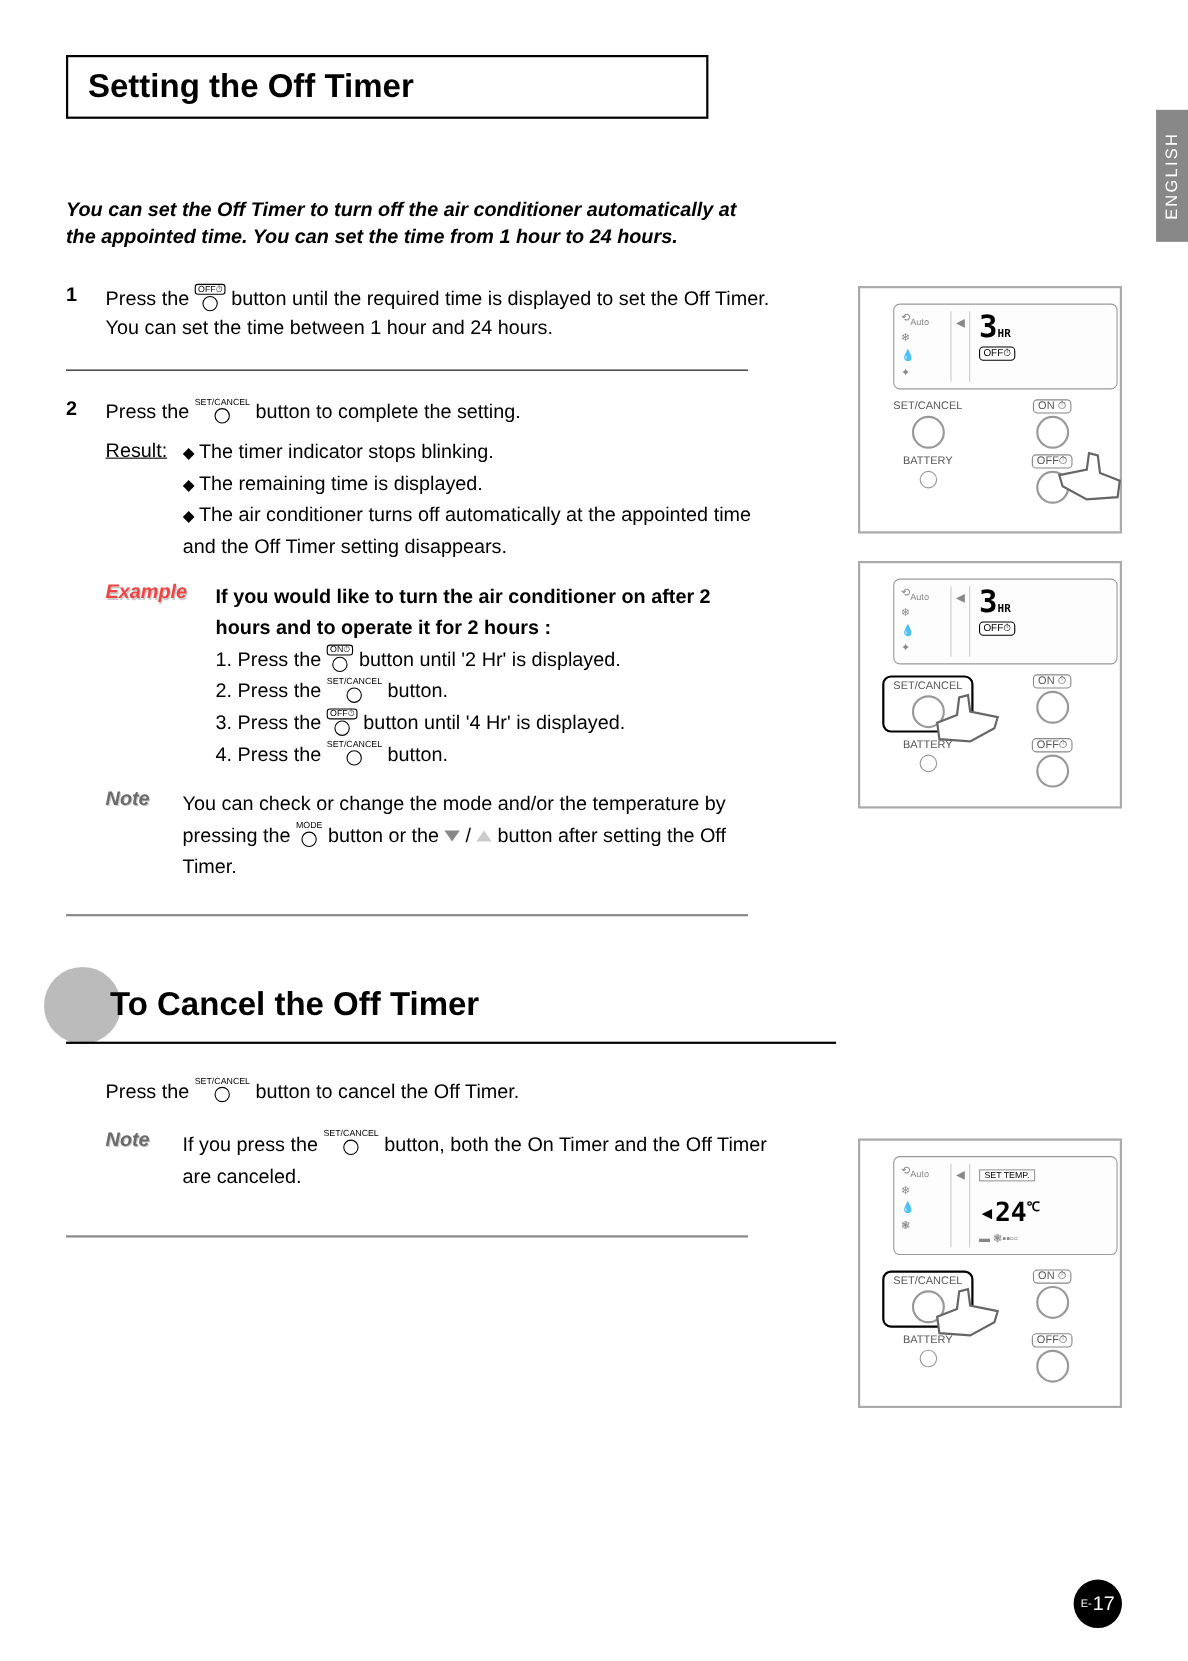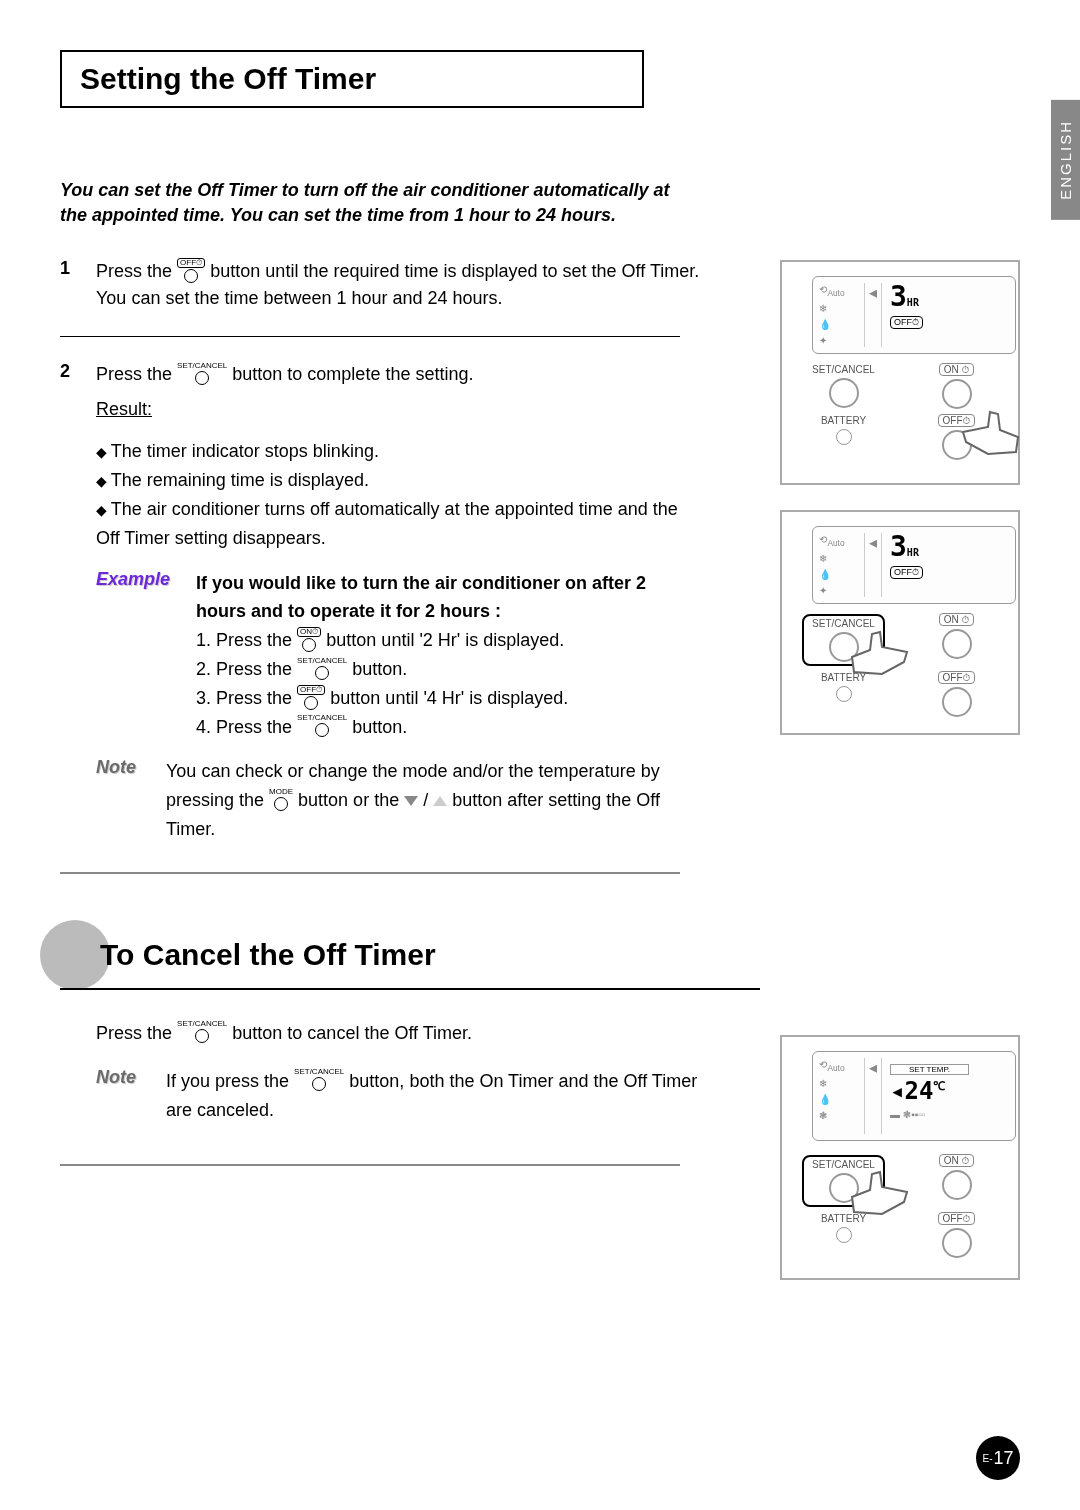--- a/index.html
+++ b/index.html
@@ -69,28 +69,28 @@
   }
   .tri-down, .tri-up {
     display: inline-block;
     width: 0; height: 0;
     vertical-align: middle;
   }
   .tri-down { border-left: 7px solid transparent; border-right: 7px solid transparent; border-top: 10px solid #888; }
   .tri-up { border-left: 7px solid transparent; border-right: 7px solid transparent; border-bottom: 10px solid #ccc; }
   .divider { border-top: 1px solid #000; margin: 24px 0; width: 620px; }
   .divider-thick { border-top: 2px solid #888; margin: 28px 0 16px 0; width: 620px; }
-  .result-row { display: flex; gap: 14px; margin-top: 8px; flex-direction: column; }
+  .result-row { display: flex; gap: 14px; margin-top: 8px; }
   .result-label { text-decoration: underline; font-size: 18px; flex-shrink: 0; }
   .result-list { font-size: 18px; line-height: 1.6; }
   .result-list .diamond { font-size: 14px; margin-right: 4px; }
   .example-label {
     font-style: italic;
     font-weight: bold;
-    color: #6d28d9;
+    color: #ef4444;
     text-shadow: 1px 1px 0 #ccc;
     font-size: 18px;
     flex-shrink: 0;
     width: 90px;
   }
   .note-label {
     font-style: italic;
     font-weight: bold;
     color: #6b6b6b;
     text-shadow: 1px 1px 0 #ccc;
@@ -154,21 +154,21 @@
   .lcd-hr sub { font-size: 10px; vertical-align: baseline; }
   .lcd-off {
     border: 1px solid #000;
     border-radius: 4px;
     font-size: 9px;
     padding: 0 3px;
     display: inline-block;
     margin-top: 4px;
   }
   .lcd-temp { font-family: monospace; font-size: 24px; font-weight: bold; }
-  .lcd-settemp { font-size: 8px; border: 1px solid #999; padding: 0 18px; display: inline-block; margin-bottom: 2px; }
+  .lcd-settemp { font-size: 8px; border: 1px solid #999; padding: 0 4px; display: inline-block; margin-bottom: 14px; }
   .btn-area {
     position: absolute;
     top: 102px; left: 20px; right: 20px; bottom: 10px;
   }
   .btn-grid {
     display: grid;
     grid-template-columns: 1fr 1fr;
     gap: 6px 30px;
   }
   .rb { text-align: center; font-size: 10px; color: #555; }

